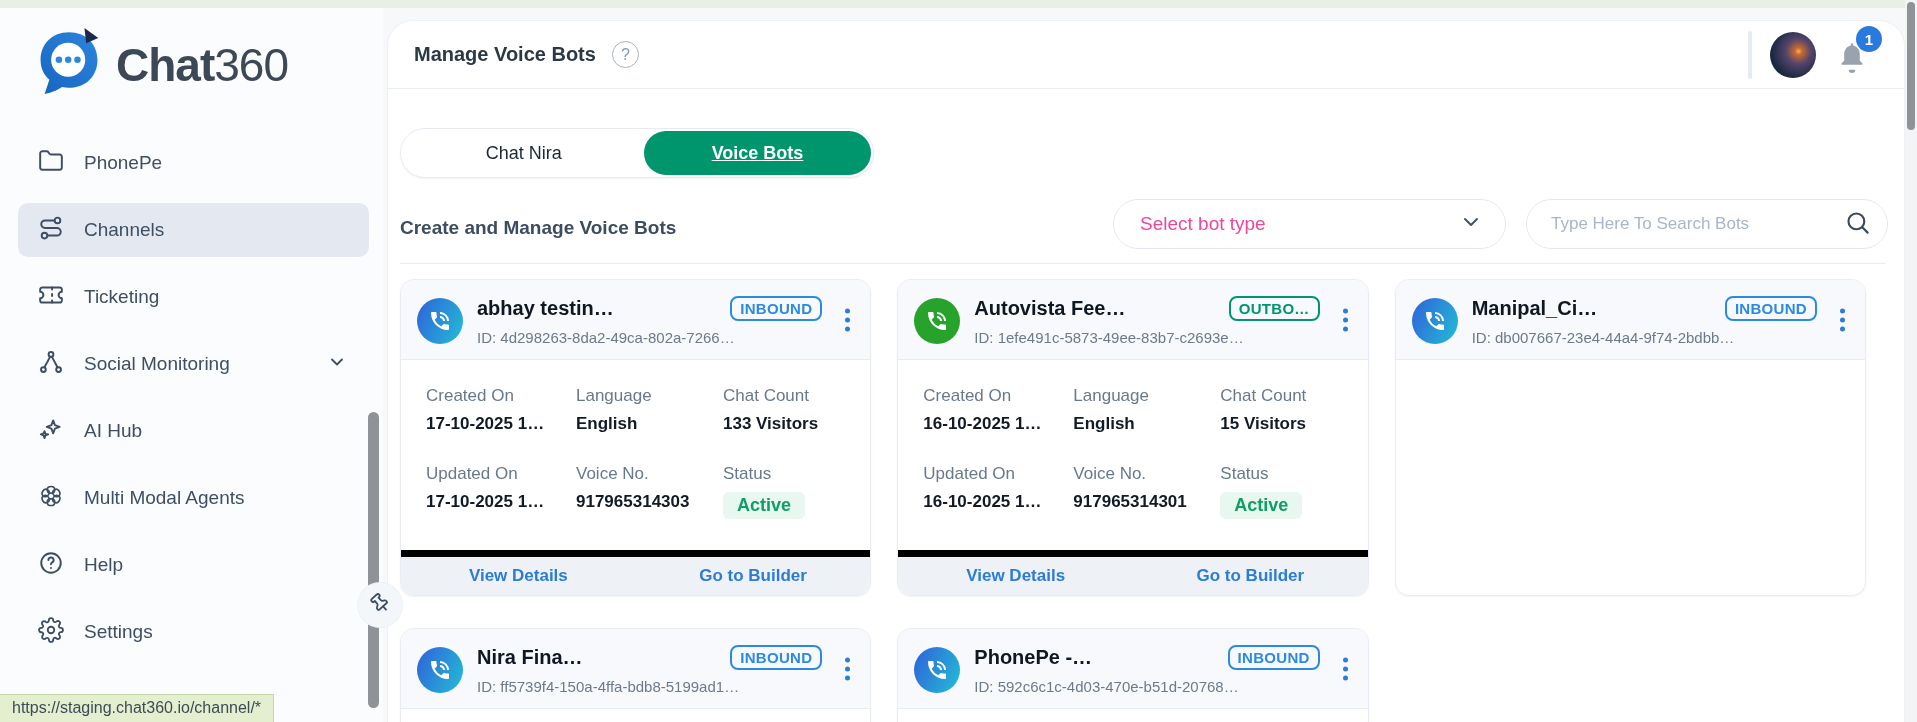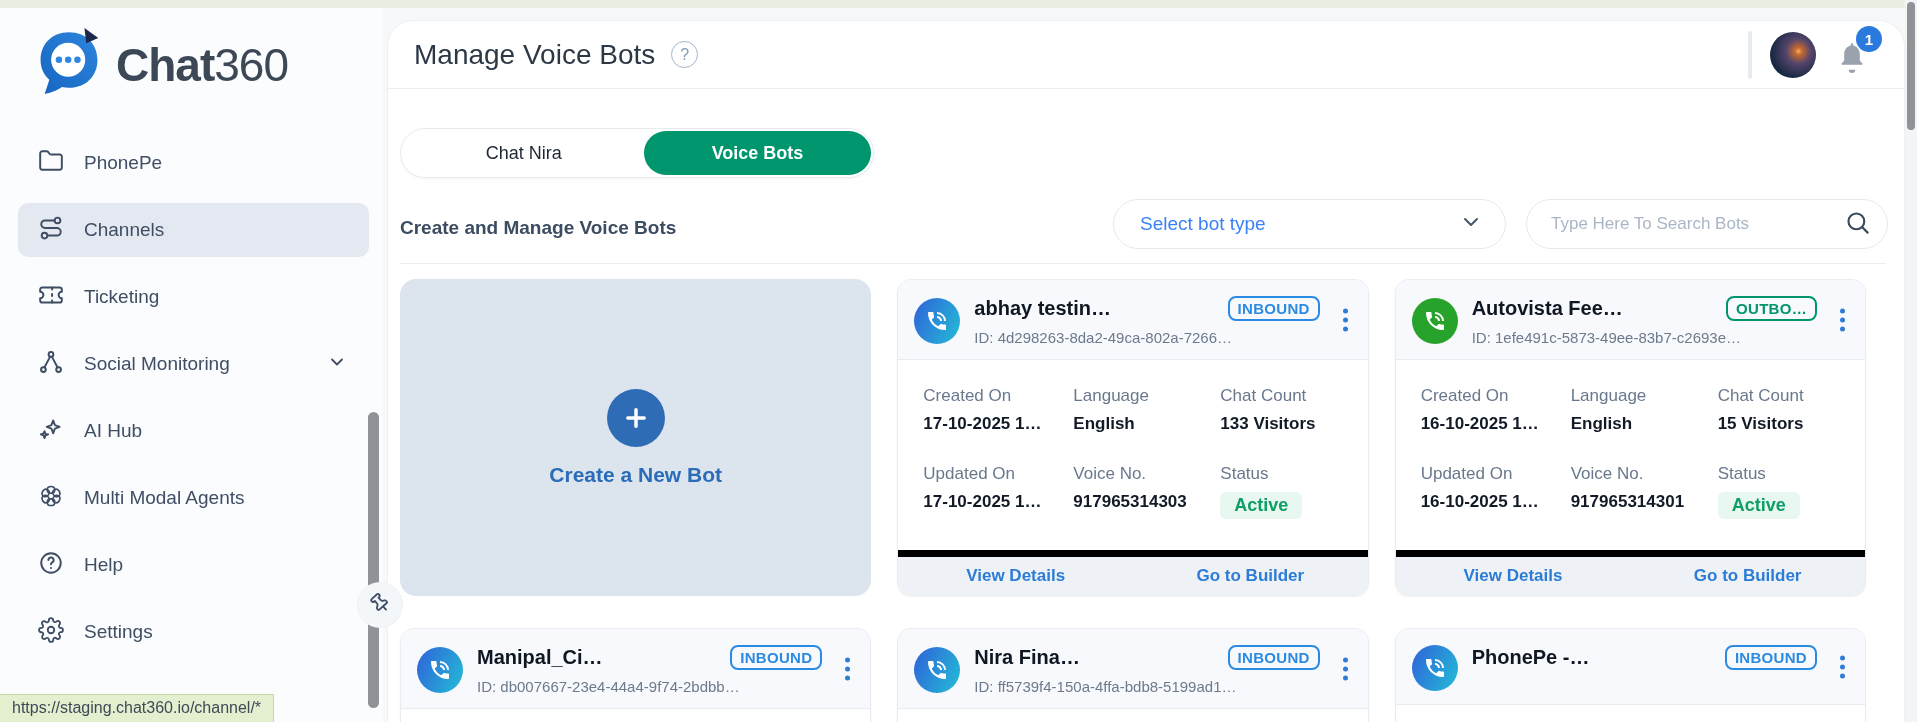--- a/index.html
+++ b/index.html
@@ -25,45 +25,45 @@
   .sb-scroll { position:absolute; left:368px; top:412px; width:11px; height:296px; background:#8f9397; border-radius:6px; z-index:4; }
   .pin-btn { position:absolute; left:358px; top:583px; width:44px; height:44px; border-radius:50%; background:#f4f7fa;
              box-shadow:0 0 0 1px #eef1f5; display:flex; align-items:center; justify-content:center; z-index:6; cursor:pointer; }
   .status-tip { position:absolute; left:0; bottom:0; height:28px; background:#e3efcf; border-top:1px solid #c6d8a8;
                 border-right:1px solid #c6d8a8; padding:0 12px; line-height:26px; font-size:16px; color:#3f4a57; z-index:9; }
 
   
   .panel { position:absolute; left:387px; top:20px; right:12px; bottom:0; background:#fff;
            border:1px solid #edf0f4; border-bottom:none; border-radius:26px 26px 0 0; overflow:hidden; }
   .panel-header { position:relative; height:68px; border-bottom:1px solid #e9edf2; display:flex; align-items:center; padding-left:26px; }
-  .page-title { font-size:28px; font-weight:400; color:#2d3845; }
+  .page-title { font-size:20px; font-weight:700; color:#2d3845; }
   .help-circle { margin-left:16px; width:27px; height:27px; border:1.5px solid #a2b5ca; border-radius:50%;
                  color:#8099bb; font-size:16px; display:flex; align-items:center; justify-content:center; cursor:pointer; }
   .header-right { position:absolute; right:30px; top:10px; display:flex; align-items:center; gap:18px; }
   .vbar { width:4px; height:48px; background:#e6ebf1; border-radius:2px; }
   .avatar { width:46px; height:46px; border-radius:50%;
             background:radial-gradient(circle at 62% 42%, #f5b264 0%, #c76a2e 9%, #55456b 32%, #1a2944 68%, #0d1830 100%); cursor:pointer; }
   .bell-wrap { position:relative; width:40px; height:46px; cursor:pointer; }
   .bell-wrap svg { position:absolute; left:0; bottom:2px; }
   .notif-badge { position:absolute; top:-6px; right:-8px; width:26px; height:26px; border-radius:50%;
                  background:#2a7ade; color:#fff; font-size:15px; font-weight:700; display:flex; align-items:center; justify-content:center; }
 
   
   .tabs { position:absolute; left:12px; top:107px; width:474px; height:50px; background:#fff;
           border:1px solid #e7ebf1; border-radius:25px; box-shadow:0 1px 2px rgba(16,24,40,.05); }
   .tab-chat { position:absolute; left:0; top:0; bottom:0; width:52%; display:flex; align-items:center; justify-content:center;
               font-size:18px; color:#1d2836; cursor:pointer; }
   .tab-voice { position:absolute; right:2px; top:2px; bottom:2px; width:227px; border-radius:23px; background:#00966d;
-               color:#fff; font-size:18px; font-weight:600; display:flex; align-items:center; justify-content:center; cursor:pointer; }
+               color:#fff; font-size:18px; font-weight:600; display:flex; align-items:center; justify-content:center; cursor:pointer;text-decoration:underline; }
 
   .subheader { position:absolute; left:12px; top:196px; font-size:19px; font-weight:600; color:#3c4c61; }
 
   .select-box { position:absolute; left:725px; top:178px; width:393px; height:50px; border:1px solid #e3e8ef; border-radius:25px;
                 display:flex; align-items:center; padding:0 22px 0 26px; cursor:pointer; background:#fff; }
-  .select-box .ph { flex:1; font-size:19px; color:#3b82f6; }
+  .select-box .ph { flex:1; font-size:19px; color:#ec4899; }
   .search-box { position:absolute; left:1138px; top:178px; width:362px; height:50px; border:1px solid #e3e8ef; border-radius:25px;
                 display:flex; align-items:center; padding:0 16px 0 24px; background:#fff; }
   .search-box input { flex:1; border:none; outline:none; font-size:17px; color:#33415a; background:transparent;
                       font-family:"Liberation Sans", sans-serif; }
   .search-box input::placeholder { color:#a9b6c6; }
   .sub-divider { position:absolute; left:12px; right:18px; top:242px; border-top:1px solid #eaeef4; }
 
   
   .cards { position:absolute; left:12px; right:38px; top:258px; display:grid; grid-template-columns:repeat(3,1fr);
            column-gap:26px; row-gap:32px; grid-auto-rows:317px; }
@@ -274,29 +274,20 @@
         <svg width="27" height="27" viewBox="0 0 24 24" fill="none" stroke="#3c4a5c" stroke-width="1.9" stroke-linecap="round">
           <circle cx="11" cy="11" r="7"></circle>
             <path d="m16.5 16.5 4.5 4.5"></path>
         </svg>
       </span>
     </div>
     <div class="sub-divider"></div>
 
     <div class="cards">
 
-      <div class="create-card">
-        <div class="plus-circle">
-          <svg width="28" height="28" viewBox="0 0 24 24" fill="none" stroke="#ffffff" stroke-width="3" stroke-linecap="round">
-              <path d="M12 5v14"></path>
-              <path d="M5 12h14"></path>
-            </svg>
-        </div>
-        <div class="create-label">Create a New Bot</div>
-      </div>
 
       <div class="card">
         <div class="card-head">
           <div class="icon-circle icon-blue">
             <svg width="24" height="24" viewBox="0 0 24 24" fill="#ffffff">
                 <path d="M20 15.5c-1.25 0-2.45-.2-3.57-.57a1.02 1.02 0 0 0-1.02.24l-2.2 2.2a15.05 15.05 0 0 1-6.59-6.59l2.2-2.21a.96.96 0 0 0 .25-1A11.36 11.36 0 0 1 8.5 4c0-.55-.45-1-1-1H4c-.55 0-1 .45-1 1 0 9.39 7.61 17 17 17 .55 0 1-.45 1-1v-3.5c0-.55-.45-1-1-1zM19 12h2a9 9 0 0 0-9-9v2c3.87 0 7 3.13 7 7zm-4 0h2c0-2.76-2.24-5-5-5v2c1.66 0 3 1.34 3 3z"></path>
               </svg>
           </div>
           <div class="head-text">
             <div class="title-row">
@@ -444,20 +435,21 @@
           <div class="icon-circle icon-blue">
             <svg width="24" height="24" viewBox="0 0 24 24" fill="#ffffff">
                 <path d="M20 15.5c-1.25 0-2.45-.2-3.57-.57a1.02 1.02 0 0 0-1.02.24l-2.2 2.2a15.05 15.05 0 0 1-6.59-6.59l2.2-2.21a.96.96 0 0 0 .25-1A11.36 11.36 0 0 1 8.5 4c0-.55-.45-1-1-1H4c-.55 0-1 .45-1 1 0 9.39 7.61 17 17 17 .55 0 1-.45 1-1v-3.5c0-.55-.45-1-1-1zM19 12h2a9 9 0 0 0-9-9v2c3.87 0 7 3.13 7 7zm-4 0h2c0-2.76-2.24-5-5-5v2c1.66 0 3 1.34 3 3z"></path>
               </svg>
           </div>
           <div class="head-text">
             <div class="title-row">
               <span class="bot-title">PhonePe -…</span>
               <span class="badge badge-inbound">INBOUND</span>
             </div>
+            <div class="bot-id">ID: 592c6c1c-4d03-470e-b51d-20768…</div>
           </div>
           <div class="kebab">
               <i></i>
               <i></i>
               <i></i>
             </div>
         </div>
       </div>
 
     </div>

